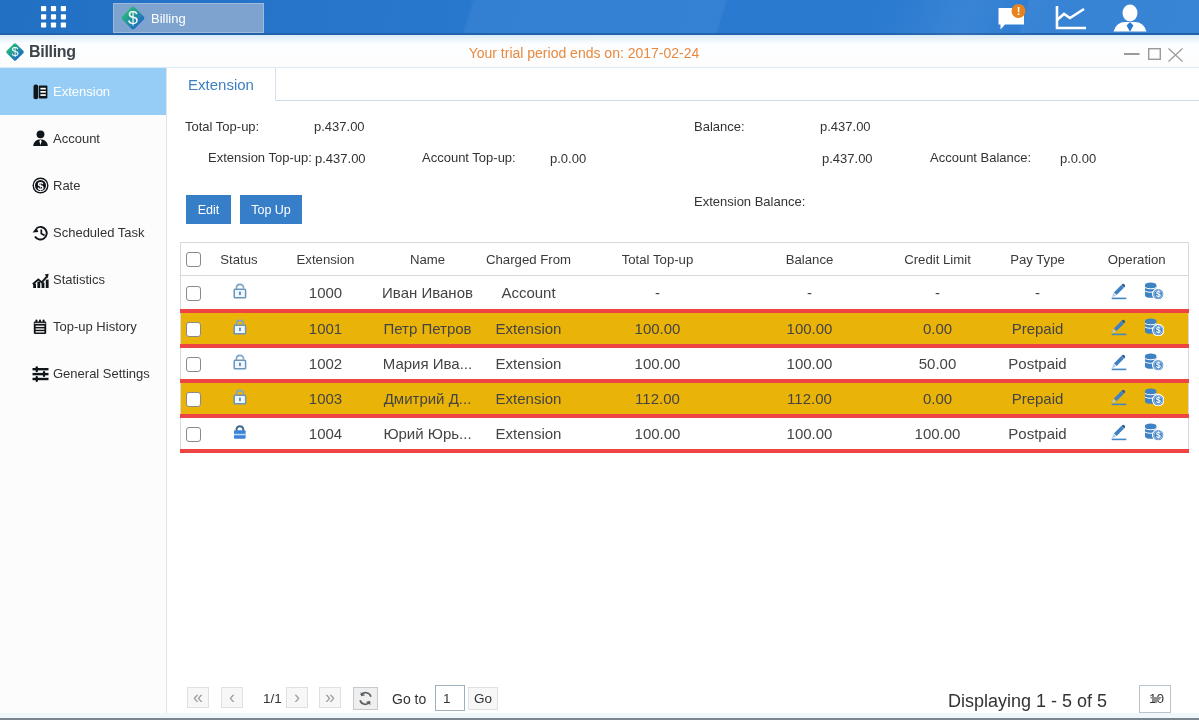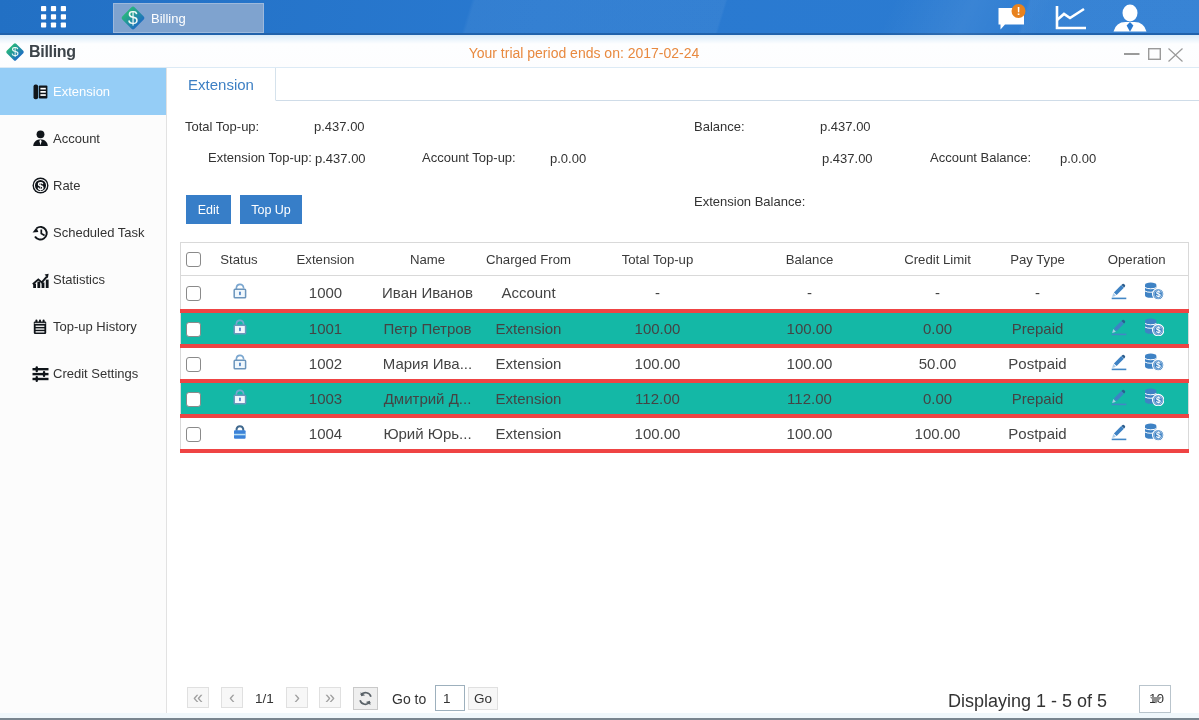--- a/index.html
+++ b/index.html
@@ -46,21 +46,21 @@
 .val { position:absolute; font-size:13px; color:#333; }
 
 .btn { position:absolute; background:#377ec8; color:#fff; font-size:12.5px; border:none;
   display:flex; align-items:center; justify-content:center; }
 
 
 #tbl { position:absolute; left:12px; top:174px; width:1008px; border-collapse:collapse; table-layout:fixed; }
 #tbl th { font-size:13.2px; font-weight:normal; color:#3a3a3a; height:33px; text-align:center;
   border-bottom:1px solid #d9d9d9; }
 #tbl td { font-size:15px; color:#444; height:35px; text-align:center; border-bottom:4px solid #ef4444; }
-#tbl tr.odd td { background:#14b8a6;text-align:center; }
+#tbl tr.odd td { background:#eab308;text-align:center; }
 #tbl { border:1px solid #d9d9d9; }
 
 
 .cb { display:inline-block; width:15px; height:15px; border:1px solid #8a8a8a; border-radius:3px; background:#fff; vertical-align:middle; }
 
 
 #pager { position:absolute; left:167px; right:0; top:683px; height:32px; }
 .pbtn { position:absolute; top:4px; width:22px; height:21px; background:#f7f7f7; border:1px solid #e0e0e0;
   display:flex; align-items:center; justify-content:center; color:#a0a0a0; font-size:18px; }
 #pager .ptext { position:absolute; top:8px; font-size:13.5px; color:#333; }
@@ -249,21 +249,21 @@
         <span class="ic">
       <svg width="17" height="16" viewBox="0 0 17 16">
         <rect x="0.5" y="2.0" width="16" height="2.4" fill="#10151a"></rect>
         <rect x="3.6" y="0.2" width="2.3" height="6" rx="1" fill="#10151a"></rect>
         <rect x="0.5" y="6.9" width="16" height="2.4" fill="#10151a"></rect>
         <rect x="10.9" y="5.1" width="2.3" height="6" rx="1" fill="#10151a"></rect>
         <rect x="0.5" y="11.8" width="16" height="2.4" fill="#10151a"></rect>
         <rect x="3.6" y="10.0" width="2.3" height="6" rx="1" fill="#10151a"></rect>
       </svg>
     </span>
-        <span class="lb">Credit Settings</span>
+        <span class="lb">General Settings</span>
       </div>
   </div>
 
   <div id="content">
     <div id="tabstrip">
         <div id="tab1">Extension</div>
       </div>
 
     <div class="lab" style="left:17px; top:50.5px;">Total Top-up:</div>
     <div class="val" style="left:146px; top:51px;">p.437.00</div>
@@ -398,21 +398,21 @@
                   <use href="#coins"></use>
                 </svg></span></td>
       </tr>
     </tbody>
       </table>
   </div>
 
   <div id="pager">
     <div class="pbtn" style="left:20px;">«</div>
     <div class="pbtn" style="left:54px;">‹</div>
-    <div class="ptext" style="left:88px;">1/1</div>
+    <div class="ptext" style="left:96px;">1/1</div>
     <div class="pbtn" style="left:119px;">›</div>
     <div class="pbtn" style="left:152px;">»</div>
     <div class="pbtn" style="left:186px; width:25px; height:23px; background:#efefef; border-color:#c9c9c9;">
       <svg width="15" height="15" viewBox="0 0 16 16">
         <path d="M13.8 6.2 A 6 6 0 0 0 3.1 4.4" fill="none" stroke="#5a6268" stroke-width="1.8"></path>
         <path d="M2.6 1.2 L3.4 5.6 L7.6 4.4 Z" fill="#5a6268"></path>
         <path d="M2.2 9.8 A 6 6 0 0 0 12.9 11.6" fill="none" stroke="#5a6268" stroke-width="1.8"></path>
         <path d="M13.4 14.8 L12.6 10.4 L8.4 11.6 Z" fill="#5a6268"></path>
       </svg>
     </div>

